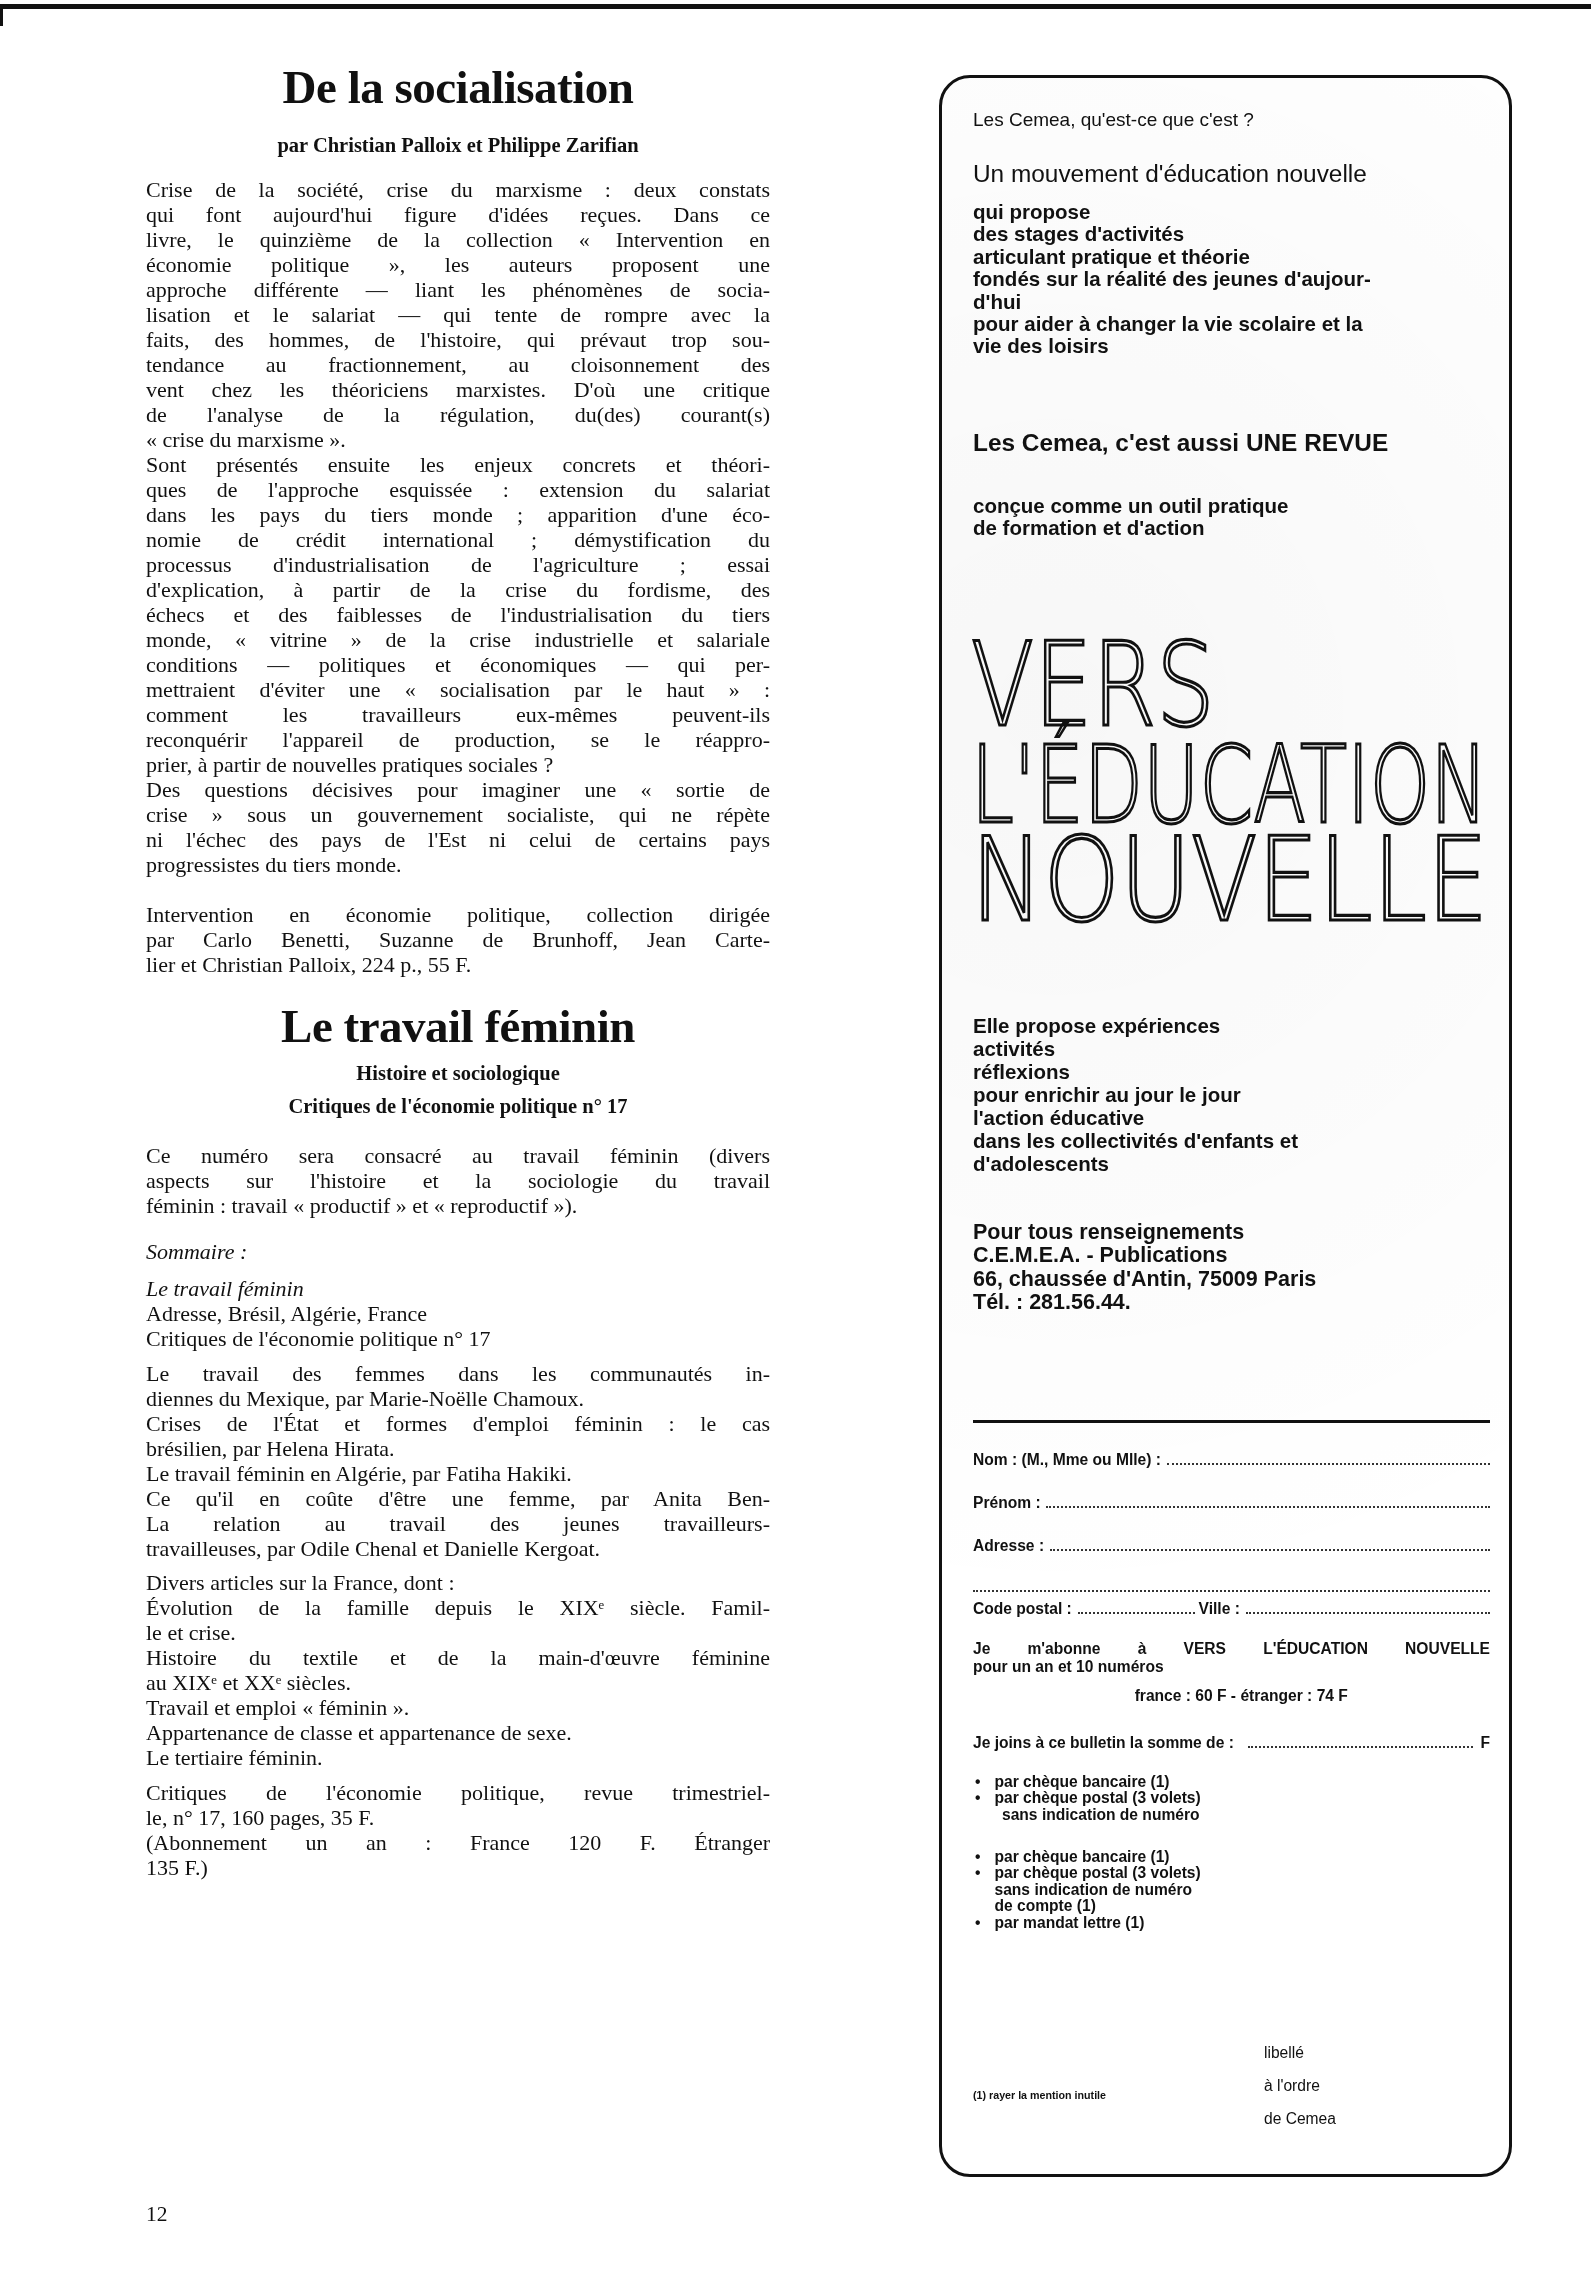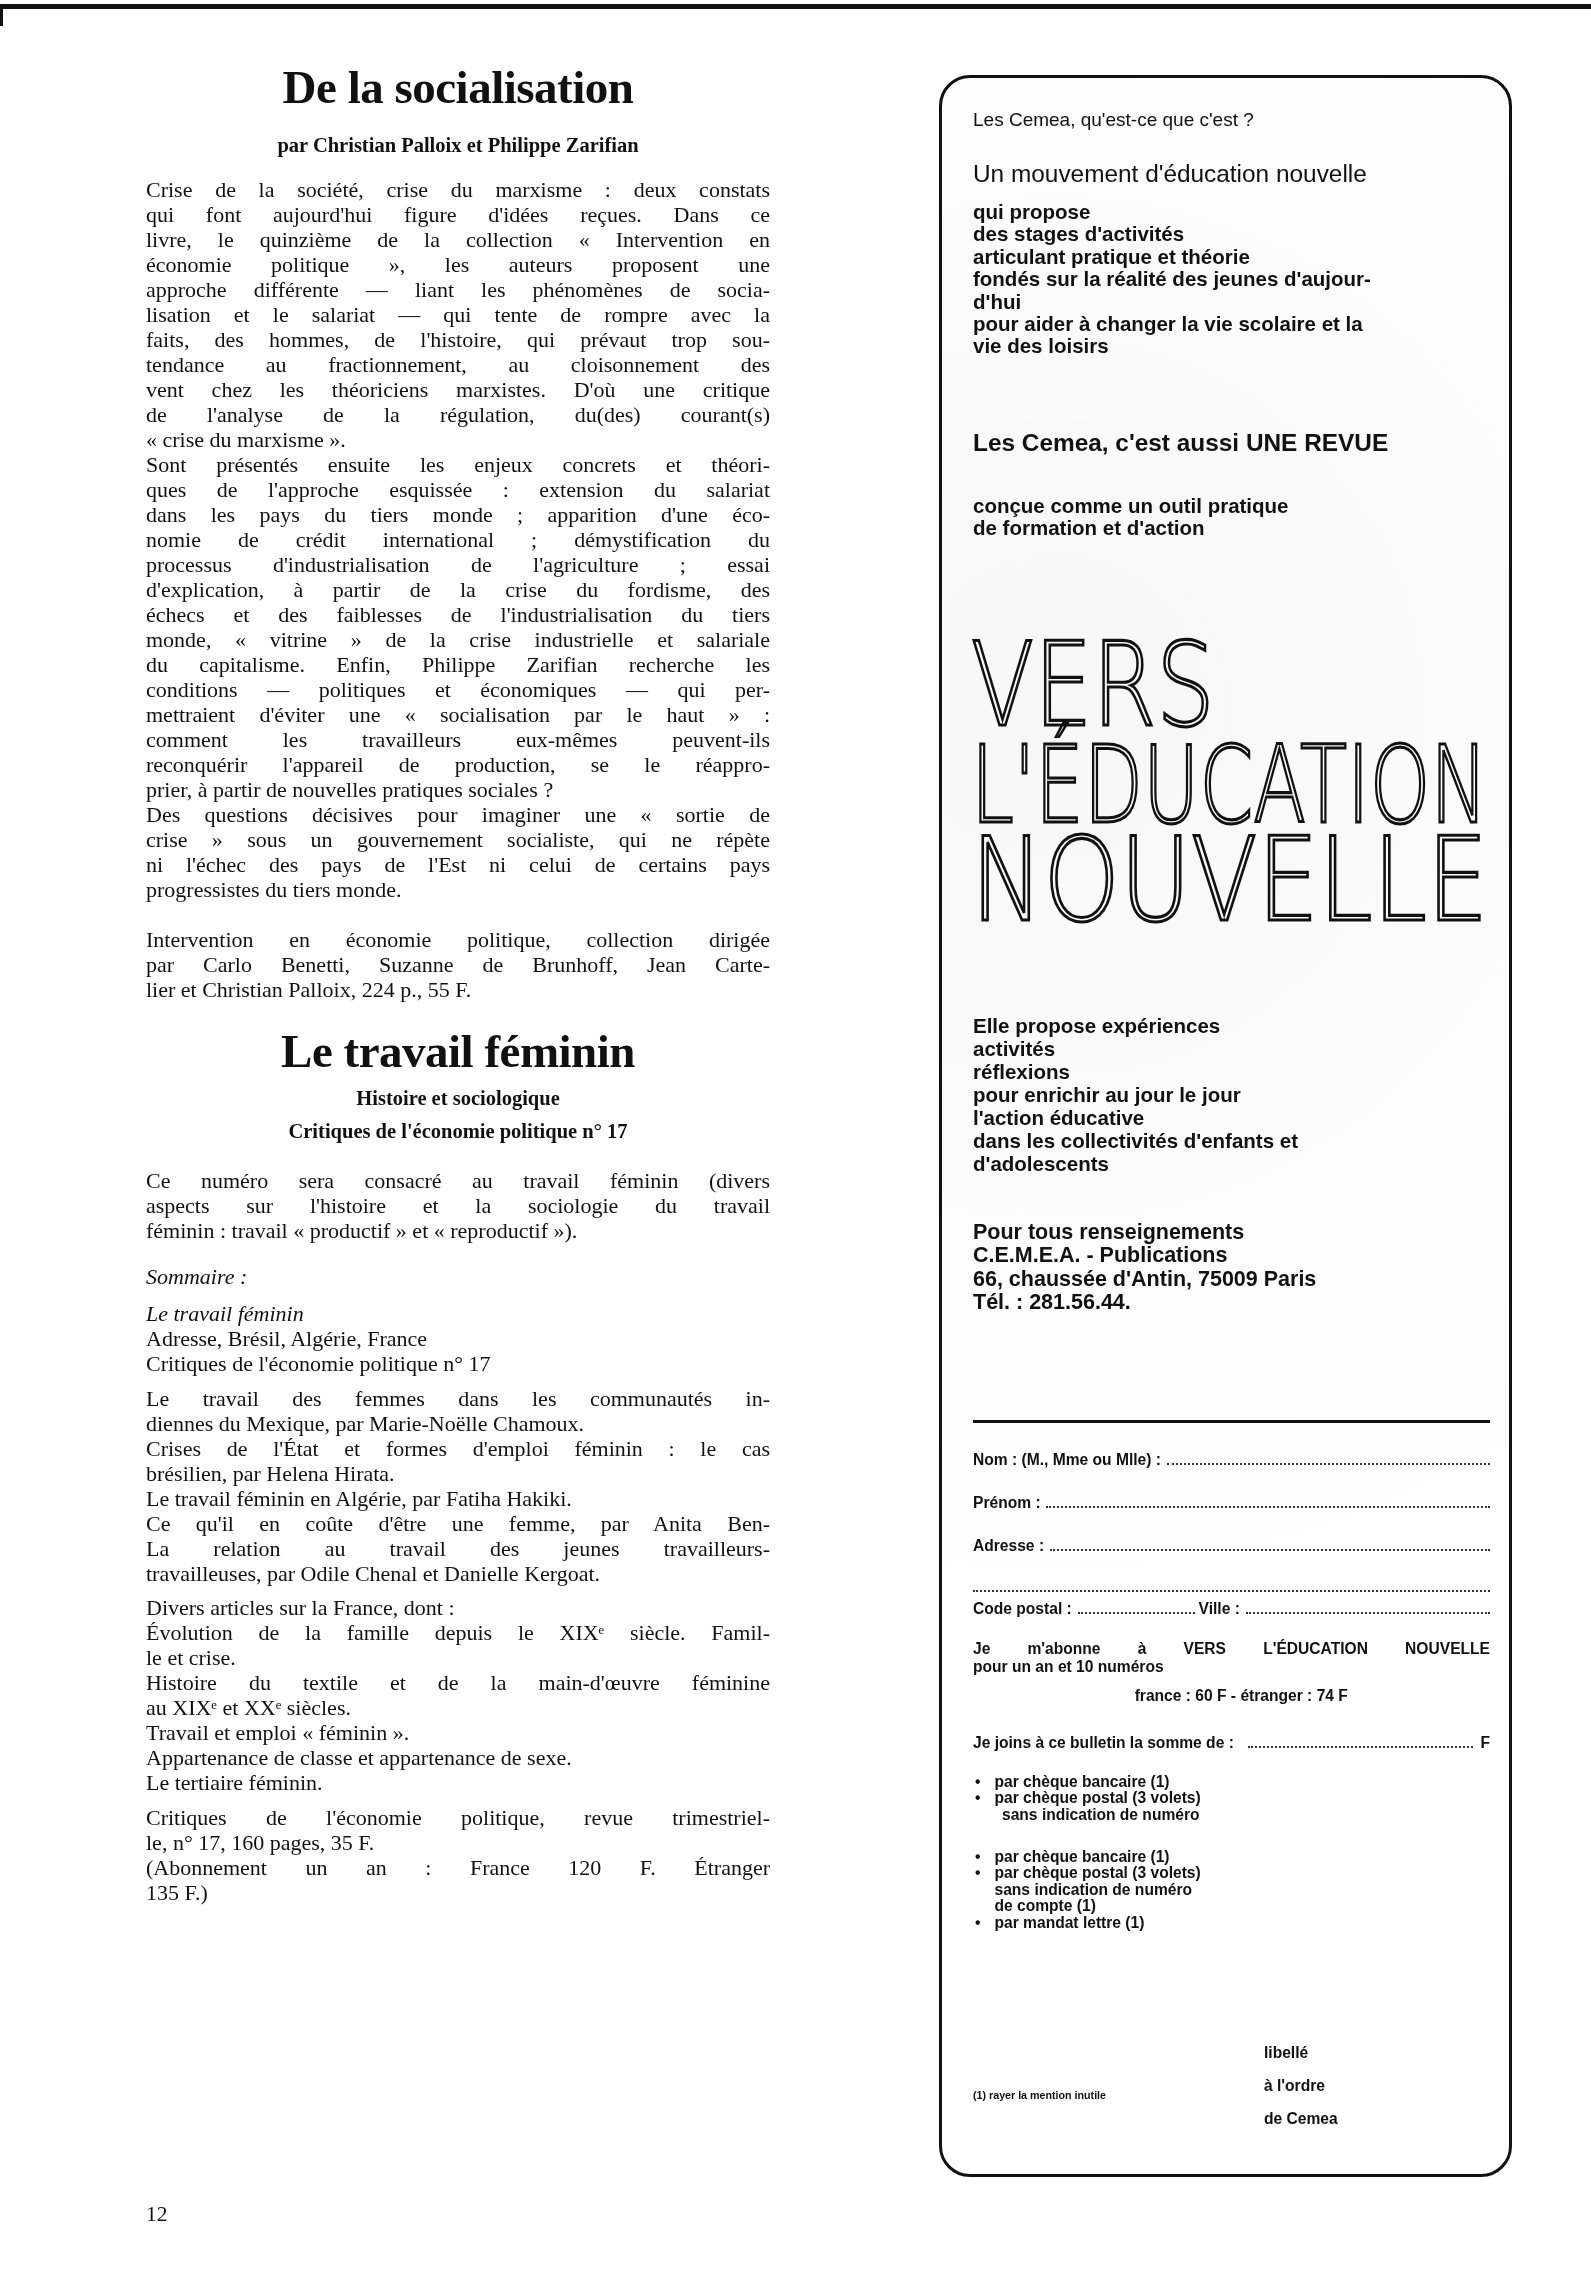--- a/index.html
+++ b/index.html
@@ -61,21 +61,21 @@
   .abonne .l1 { display: block; text-align: justify; text-align-last: justify; }
   .price { text-align: center; margin: 11.7px 0 0 19.5px; }
   .joins { display: flex; align-items: baseline; margin-top: 29px; }
   .joins .dots { flex: 1; border-bottom: 2px dotted #333; height: 9.8px; margin: 0 7.8px 0 13.7px; }
   .pay-list { margin-top: 21.5px; line-height: 16.6px; }
   .pay-item { position: relative; padding-left: 21.5px; }
   .pay-item .bullet { position: absolute; left: 2px; top: 0; }
   .pay-cont { padding-left: 29px; }
   .pay-cont2 { padding-left: 21.5px; }
   .pay-gap { height: 25px; }
-  .libelle { position: absolute; left: 322px; top: 1958px; font-size: 15.6px; line-height: 33px; font-weight: bold; }
+  .libelle { position: absolute; left: 322px; top: 1958px; font-size: 15.6px; line-height: 33px; font-weight: normal; }
   .footnote { position: absolute; left: 31px; top: 2011px; font-size: 10.7px; font-weight: bold; }
 </style>
 </head>
 <body>
 
 <div class="top-rule"></div>
 <div class="top-rule-left"></div>
 
 <div class="left-col">
   <h1 class="h1">De la socialisation</h1>
@@ -93,21 +93,20 @@
       <span class="para-line">de l'analyse de la régulation, du(des) courant(s)</span>
       <span class="para-line last">« crise du marxisme ».</span>
       <span class="para-line">Sont présentés ensuite les enjeux concrets et théori-</span>
       <span class="para-line">ques de l'approche esquissée : extension du salariat</span>
       <span class="para-line">dans les pays du tiers monde ; apparition d'une éco-</span>
       <span class="para-line">nomie de crédit international ; démystification du</span>
       <span class="para-line">processus d'industrialisation de l'agriculture ; essai</span>
       <span class="para-line">d'explication, à partir de la crise du fordisme, des</span>
       <span class="para-line">échecs et des faiblesses de l'industrialisation du tiers</span>
       <span class="para-line">monde, « vitrine » de la crise industrielle et salariale</span>
-      <span class="para-line">du capitalisme. Enfin, Philippe Zarifian recherche les</span>
       <span class="para-line">conditions — politiques et économiques — qui per-</span>
       <span class="para-line">mettraient d'éviter une « socialisation par le haut » :</span>
       <span class="para-line">comment les travailleurs eux-mêmes peuvent-ils</span>
       <span class="para-line">reconquérir l'appareil de production, se le réappro-</span>
       <span class="para-line last">prier, à partir de nouvelles pratiques sociales ?</span>
       <span class="para-line">Des questions décisives pour imaginer une « sortie de</span>
       <span class="para-line">crise » sous un gouvernement socialiste, qui ne répète</span>
       <span class="para-line">ni l'échec des pays de l'Est ni celui de certains pays</span>
       <span class="para-line last">progressistes du tiers monde.</span>
     </div>

